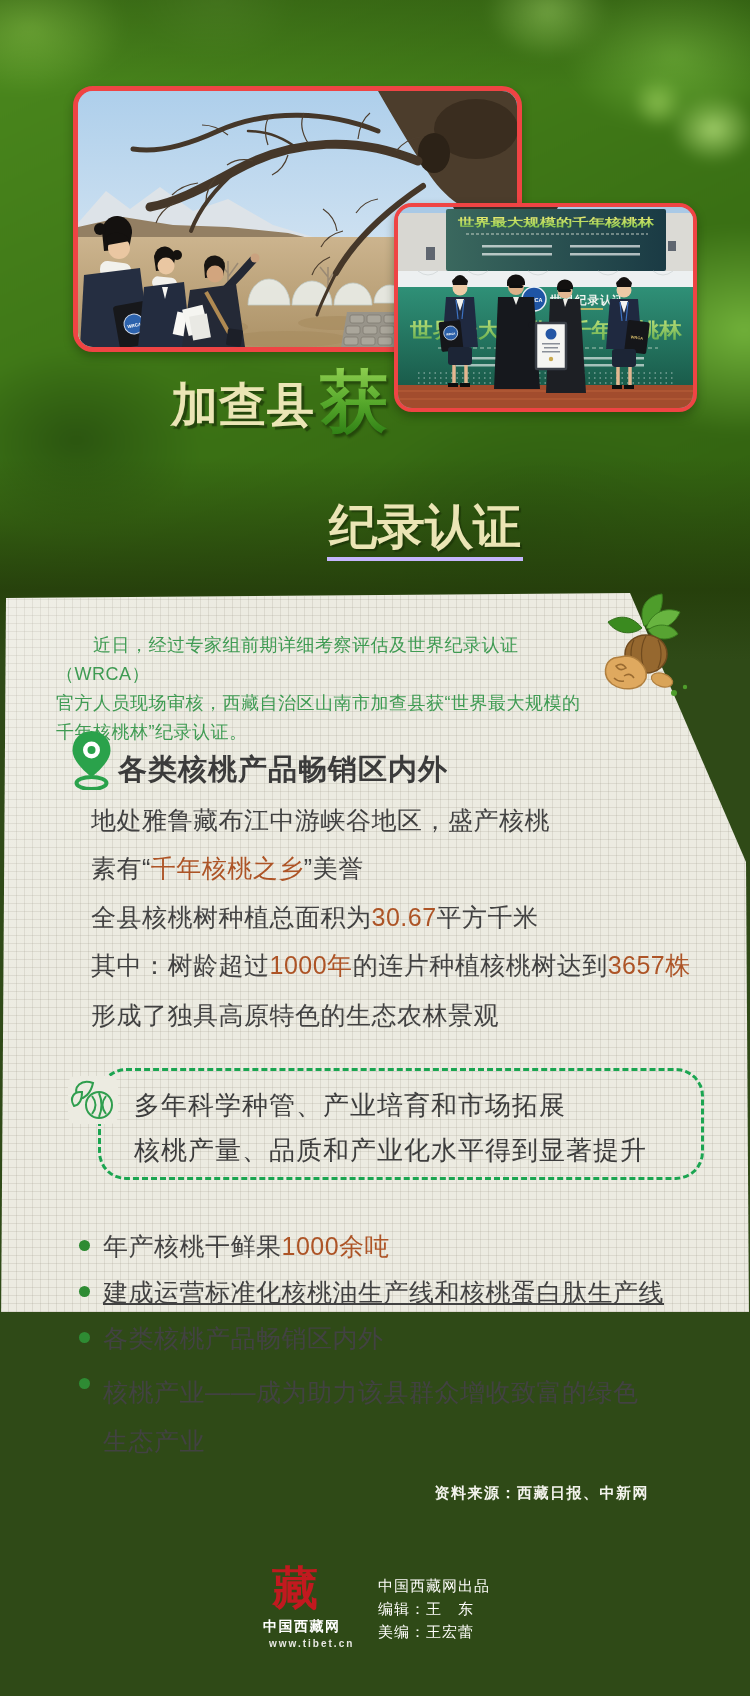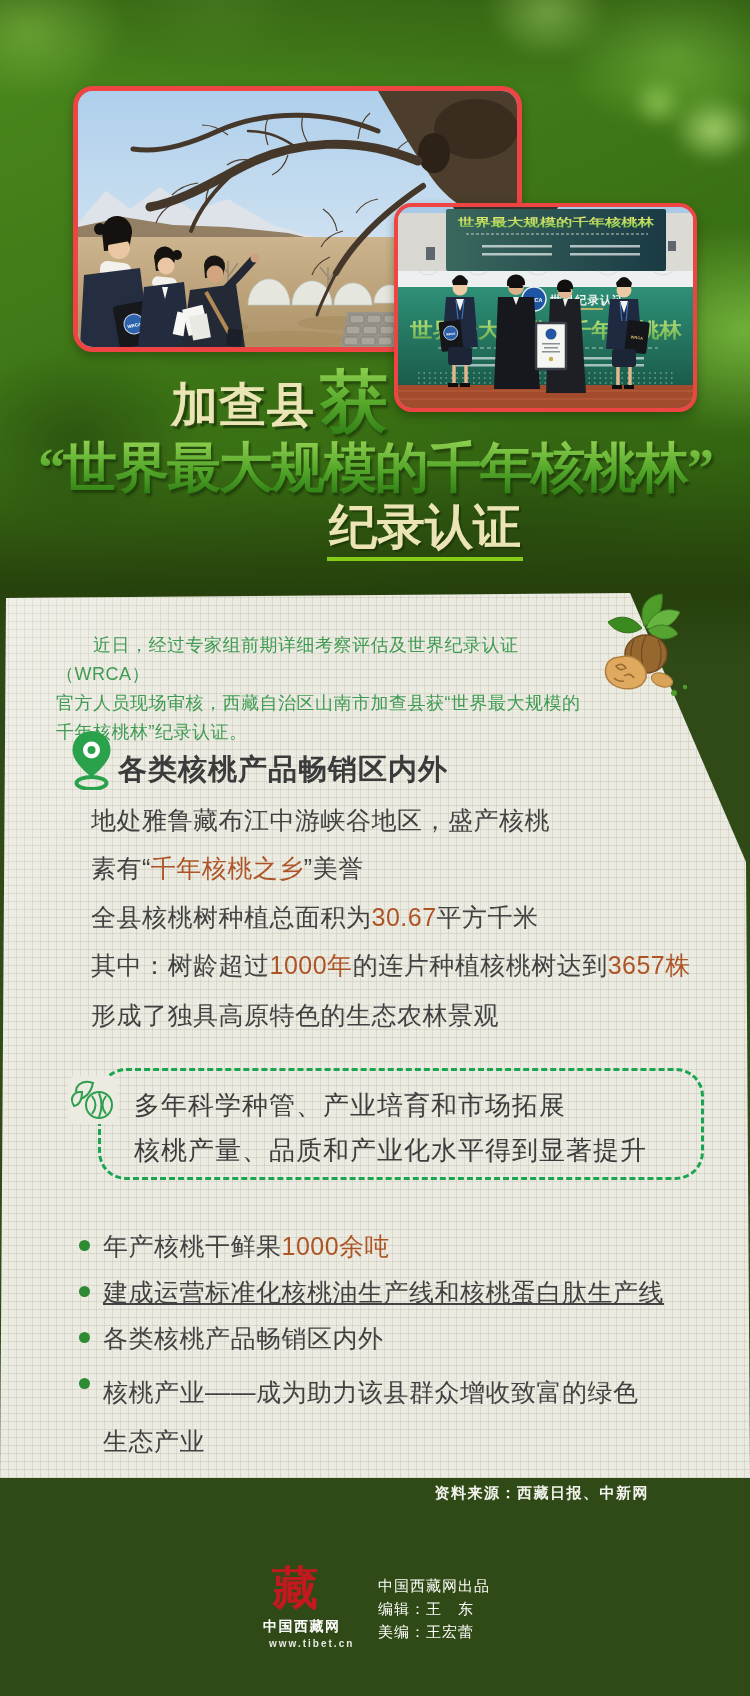--- a/index.html
+++ b/index.html
@@ -44,25 +44,25 @@
   .t1b{font-family:"Liberation Serif","DejaVu Serif",serif;font-weight:900;font-size:68px;
        line-height:1;margin-left:5px;}
   .grad-green{background:linear-gradient(180deg,#93d253 0%,#57a92c 50%,#2a7a12 100%);
        -webkit-background-clip:text;background-clip:text;color:transparent;}
   .t1b-wrap,.t2-wrap{filter:drop-shadow(2px 3px 1px rgba(18,38,4,.55));}
   .t2-wrap{position:absolute;left:0;top:438px;width:750px;}
   .t2{width:750px;text-align:center;font-family:"Liberation Serif","DejaVu Serif",serif;
       font-weight:900;font-size:54px;line-height:1.12;letter-spacing:-2px;}
   .t3{position:absolute;left:327px;top:502px;font-family:"Liberation Serif","DejaVu Serif",serif;
       font-weight:700;font-size:48px;line-height:1.05;color:#ebe5b5;letter-spacing:0px;
-      border-bottom:4px solid #84cc16;padding:0 2px 5px 2px;
+      border-bottom:4px solid #c4b5fd;padding:0 2px 5px 2px;
       text-shadow:2px 2px 1px rgba(22,42,6,.55);}
 
   
-  .panel{position:absolute;left:0;top:0;width:750px;height:1478px;
+  .panel{position:absolute;left:0;top:0;width:750px;height:1312px;
     clip-path:polygon(6px 598px,630px 593px,746px 862px,750px 1478px,0px 1478px);
     background-color:#ecebe1;
     background-image:
       linear-gradient(115deg, rgba(255,255,255,.4) 0%, rgba(255,255,255,0) 38%),
       repeating-linear-gradient(0deg, rgba(151,146,130,.20) 0 1px, rgba(0,0,0,0) 1px 8px),
       repeating-linear-gradient(90deg, rgba(151,146,130,.20) 0 1px, rgba(0,0,0,0) 1px 8px);}
   .panel-el{position:absolute;}
 
   .intro{left:56px;top:631px;width:545px;font-size:18px;line-height:29px;
          color:#3f9b53;letter-spacing:.5px;}
@@ -357,23 +357,20 @@
         <path d="M220,160 L220,178 M232,160 L232,178" stroke="#e3b790" stroke-width="3.5"></path>
         <rect x="214" y="178" width="10" height="4" fill="#0e0e0e"></rect>
           <rect x="226" y="178" width="10" height="4" fill="#0e0e0e"></rect>
       </g>
     </svg>
   </figure>
 
   <div class="t1">
     <span class="t1a">加查县</span>
     <span class="t1b-wrap"><span class="t1b grad-green">获</span></span>
-  </div>
-  <div class="t2-wrap">
-    <div class="t2 grad-green">“世界最大规模的千年核桃林”</div>
   </div>
   <div class="t3">纪录认证</div>
 
   <section class="panel">
 
     <div class="panel-el intro">
       <div class="ind">近日，经过专家组前期详细考察评估及世界纪录认证（WRCA）</div>
       <div>官方人员现场审核，西藏自治区山南市加查县获“世界最大规模的</div>
       <div>千年核桃林”纪录认证。</div>
     </div>

